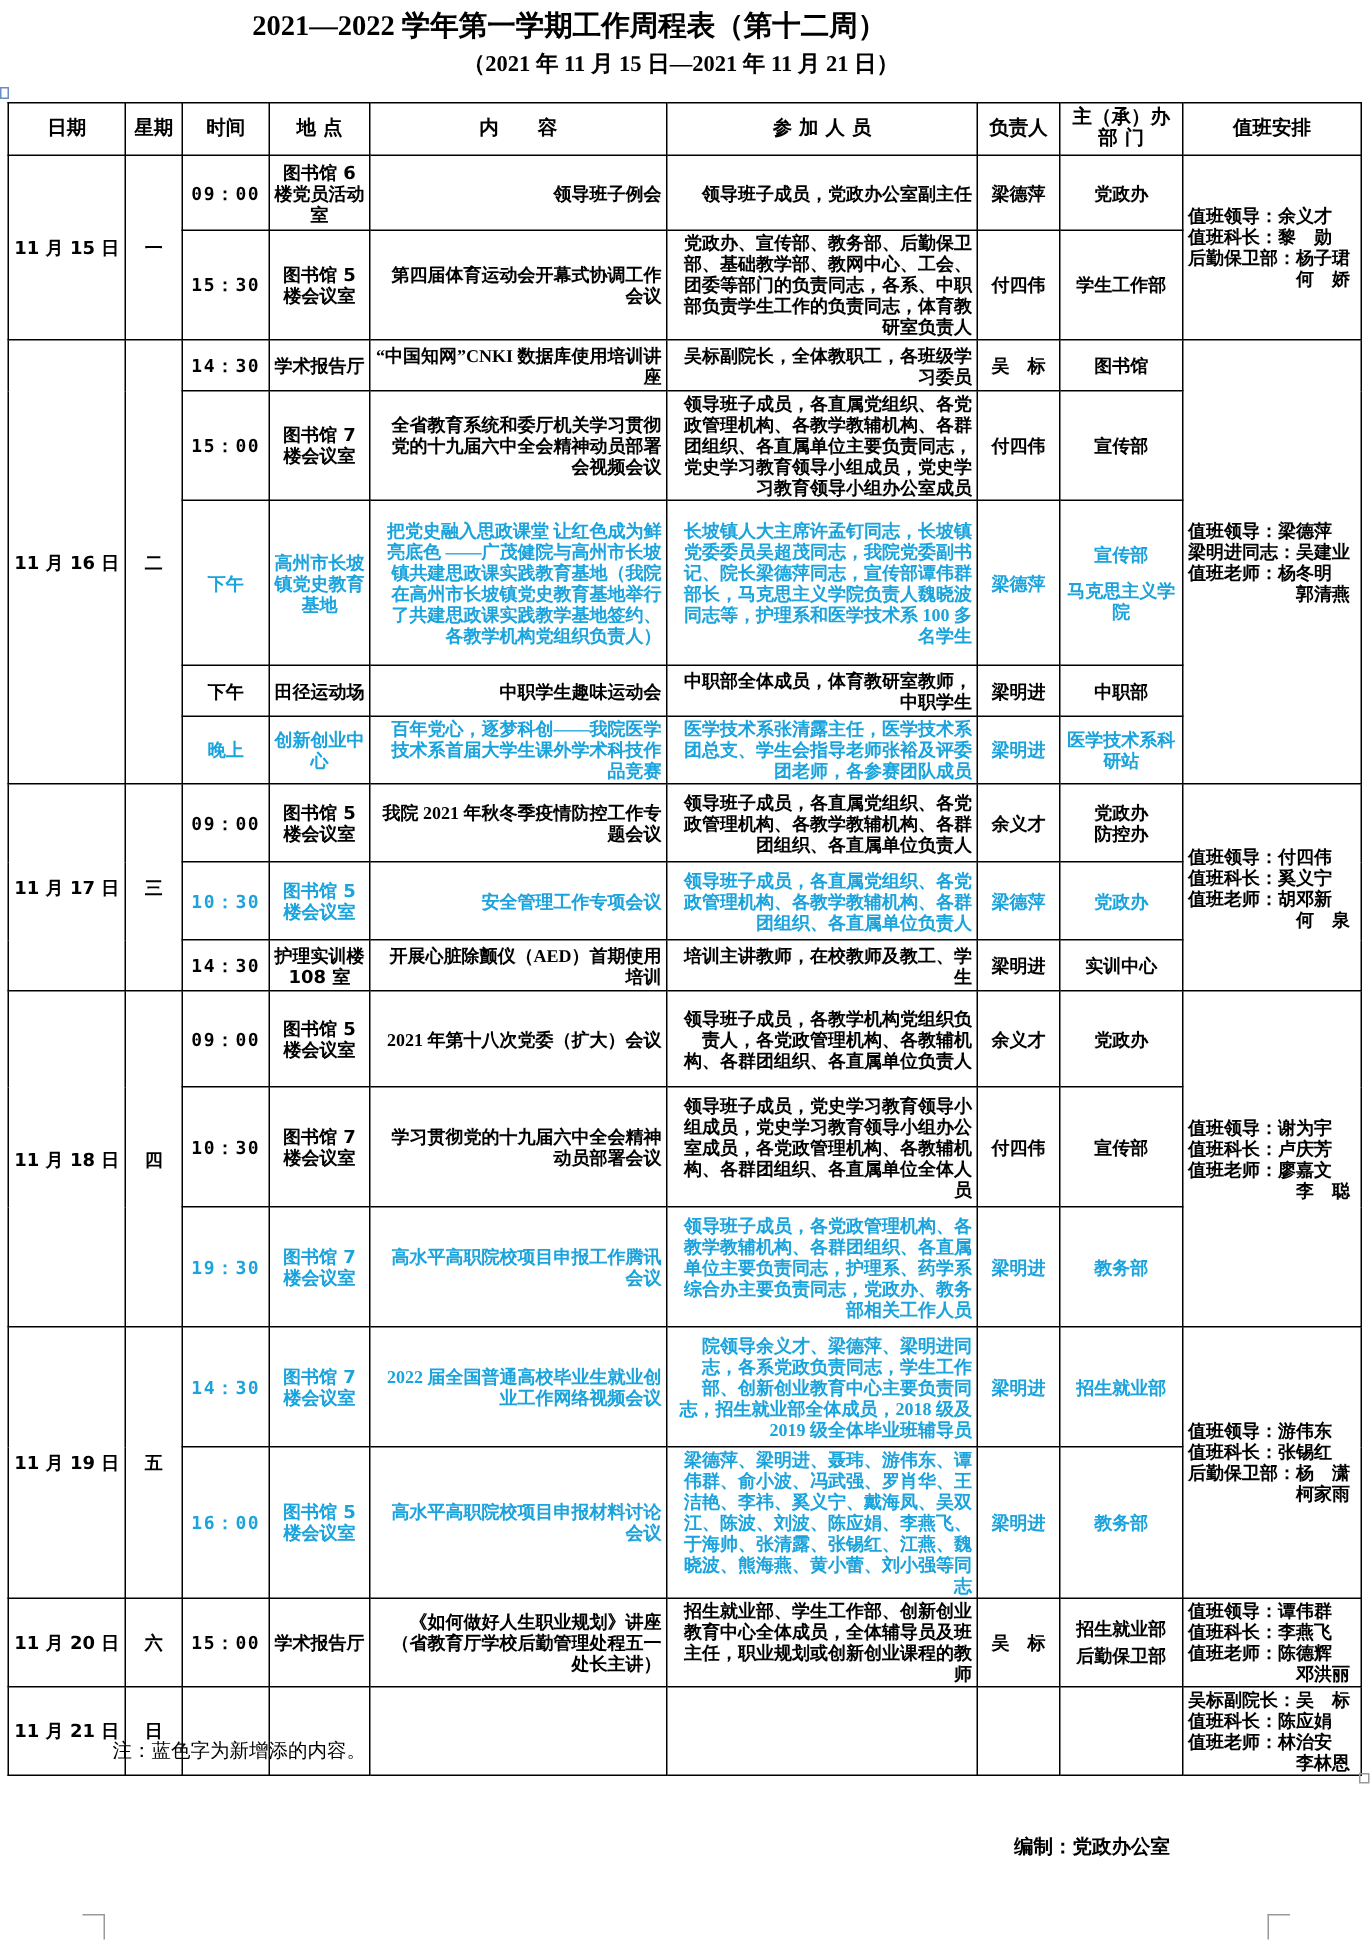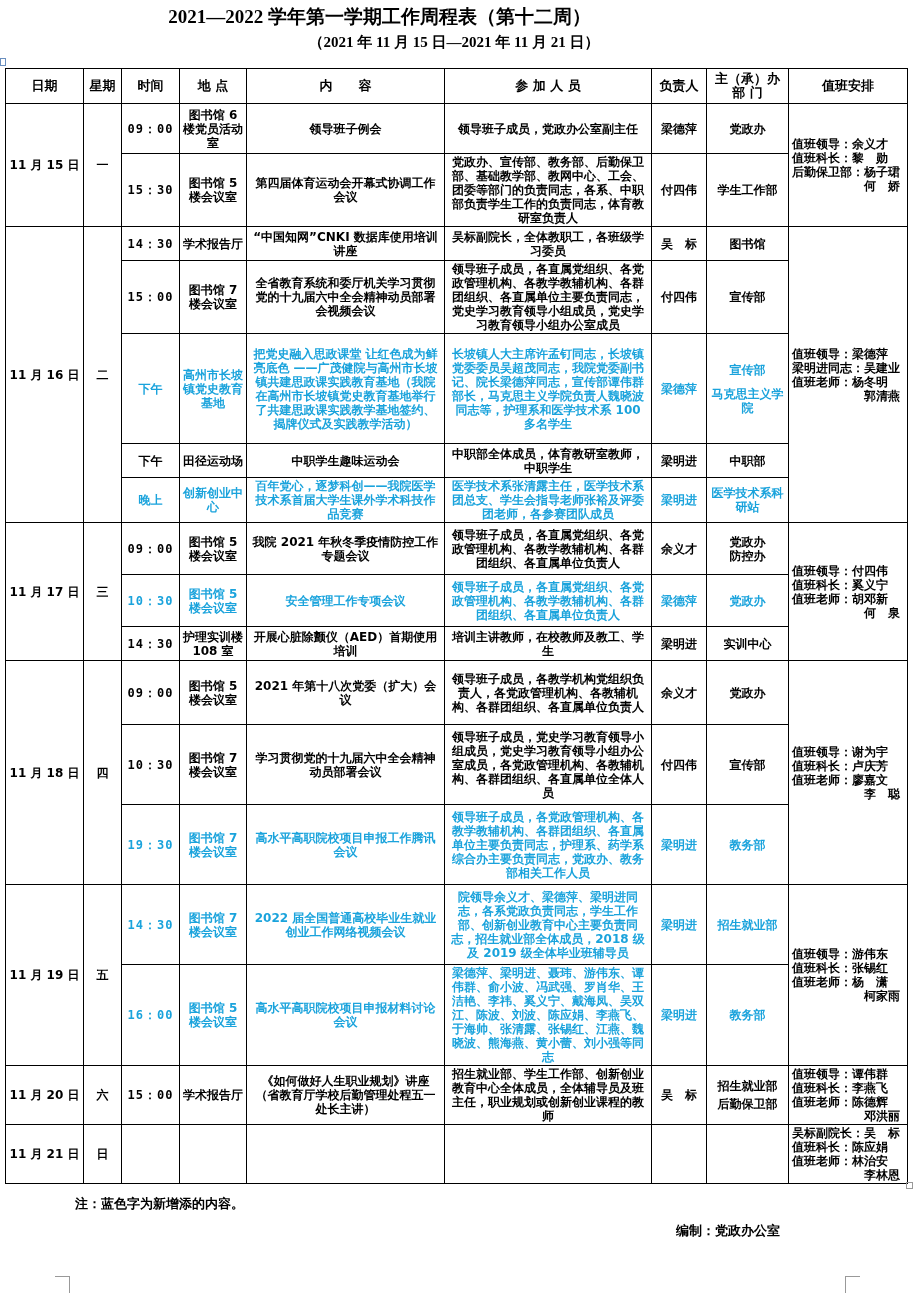--- a/index.html
+++ b/index.html
@@ -8,29 +8,29 @@
   .title { position: absolute; left: 0; top: 4px; width: 759px; text-align: center;
            font-family: "Liberation Serif", "DejaVu Serif", serif; font-size: 19px; font-weight: bold; }
   .subtitle { position: absolute; left: 0; top: 33px; width: 908px; text-align: center;
            font-family: "Liberation Serif", "DejaVu Serif", serif; font-size: 15px; font-weight: bold; }
   .anchor-mark { position: absolute; left: 0; top: 58px; width: 4px; height: 6px; border: 1px solid #6a8fbf; }
   table.sched { position: absolute; left: 5px; top: 68px; width: 902px; border-collapse: collapse; table-layout: fixed; }
   table.sched td, table.sched th { border: 1px solid #000; padding: 1px 3px; font-size: 12px; font-weight: bold;
         line-height: 14px; vertical-align: middle; word-break: break-all; }
   table.sched th { height: 32px; text-align: center; font-size: 13px; }
   .c { text-align: center; }
-  .l { text-align: center; }
+  .l { text-align: right; font-family: Liberation Serif, serif; }
   .blue { color: #1aa3dc; }
   .time { letter-spacing: 1px; font-family: "DejaVu Sans Mono", "Liberation Mono", monospace; font-size: 12px; }
   .loose { line-height: 19px; }
   .duty { line-height: 26px; padding-left: 5px; }
   .duty .ind { text-align: right; padding-right: 4px; }
   .duty-tight { line-height: 13px; padding-left: 5px; margin-left: 12px; }
   .duty-tight .ind { text-align: right; padding-right: 4px; }
-  .note { position: absolute; left: 75px; top: 1195px; font-size: 13px; font-weight: bold; }
+  .note { position: absolute; left: 75px; top: 1158px; font-size: 13px; font-weight: normal; }
   .editor { position: absolute; left: 676px; top: 1222px; font-size: 13px; font-weight: bold; }
   .corner { position: absolute; width: 14px; height: 16px; }
   .corner-bl { left: 55px; top: 1276px; border-top: 1px solid #999; border-right: 1px solid #999; }
   .corner-br { left: 845px; top: 1276px; border-top: 1px solid #999; border-left: 1px solid #999; }
   .handle { position: absolute; left: 906px; top: 1182px; width: 5px; height: 5px; border: 1px solid #999; }
 </style>
 </head>
 <body>
 
 <div class="title">2021—2022 学年第一学期工作周程表（第十二周）</div>
@@ -109,21 +109,21 @@
       <td class="c time">15：00</td>
       <td class="c">图书馆 7 楼会议室</td>
       <td class="l loose">全省教育系统和委厅机关学习贯彻党的十九届六中全会精神动员部署会视频会议</td>
       <td class="l">领导班子成员，各直属党组织、各党政管理机构、各教学教辅机构、各群团组织、各直属单位主要负责同志，党史学习教育领导小组成员，党史学习教育领导小组办公室成员</td>
       <td class="c">付四伟</td>
       <td class="c">宣传部</td>
     </tr>
     <tr style="height:110px">
       <td class="c blue">下午</td>
       <td class="c blue loose">高州市长坡镇党史教育基地</td>
-      <td class="l blue">把党史融入思政课堂 让红色成为鲜亮底色 ——广茂健院与高州市长坡镇共建思政课实践教育基地（我院在高州市长坡镇党史教育基地举行了共建思政课实践教学基地签约、揭牌仪式及实践教学活动）</td>
+      <td class="l blue">把党史融入思政课堂 让红色成为鲜亮底色 ——广茂健院与高州市长坡镇共建思政课实践教育基地（我院在高州市长坡镇党史教育基地举行了共建思政课实践教学基地签约、各教学机构党组织负责人）</td>
       <td class="l blue">长坡镇人大主席许孟钉同志，长坡镇党委委员吴超茂同志，我院党委副书记、院长梁德萍同志，宣传部谭伟群部长，马克思主义学院负责人魏晓波同志等，护理系和医学技术系 100 多名学生</td>
       <td class="c blue">梁德萍</td>
       <td class="c blue">
         <div style="margin-bottom:10px">宣传部</div>
         <div>马克思主义学院</div>
       </td>
     </tr>
     <tr style="height:34px">
       <td class="c">下午</td>
       <td class="c">田径运动场</td>
@@ -215,21 +215,21 @@
       <td class="c" rowspan="2">五</td>
       <td class="c time blue">14：30</td>
       <td class="c blue loose">图书馆 7 楼会议室</td>
       <td class="l blue loose">2022 届全国普通高校毕业生就业创业工作网络视频会议</td>
       <td class="l blue">院领导余义才、梁德萍、梁明进同志，各系党政负责同志，学生工作部、创新创业教育中心主要负责同志，招生就业部全体成员，2018 级及 2019 级全体毕业班辅导员</td>
       <td class="c blue">梁明进</td>
       <td class="c blue">招生就业部</td>
       <td class="duty" rowspan="2">
         <div>值班领导：游伟东</div>
         <div>值班科长：张锡红</div>
-        <div>值班老师：杨　潇</div>
+        <div>后勤保卫部：杨　潇</div>
         <div class="ind">柯家雨</div>
       </td>
     </tr>
     <tr style="height:98px">
       <td class="c time blue">16：00</td>
       <td class="c blue loose">图书馆 5 楼会议室</td>
       <td class="l blue loose">高水平高职院校项目申报材料讨论会议</td>
       <td class="l blue">梁德萍、梁明进、聂玮、游伟东、谭伟群、俞小波、冯武强、罗肖华、王洁艳、李祎、奚义宁、戴海凤、吴双江、陈波、刘波、陈应娟、李燕飞、于海帅、张清露、张锡红、江燕、魏晓波、熊海燕、黄小蕾、刘小强等同志</td>
       <td class="c blue">梁明进</td>
       <td class="c blue">教务部</td>

